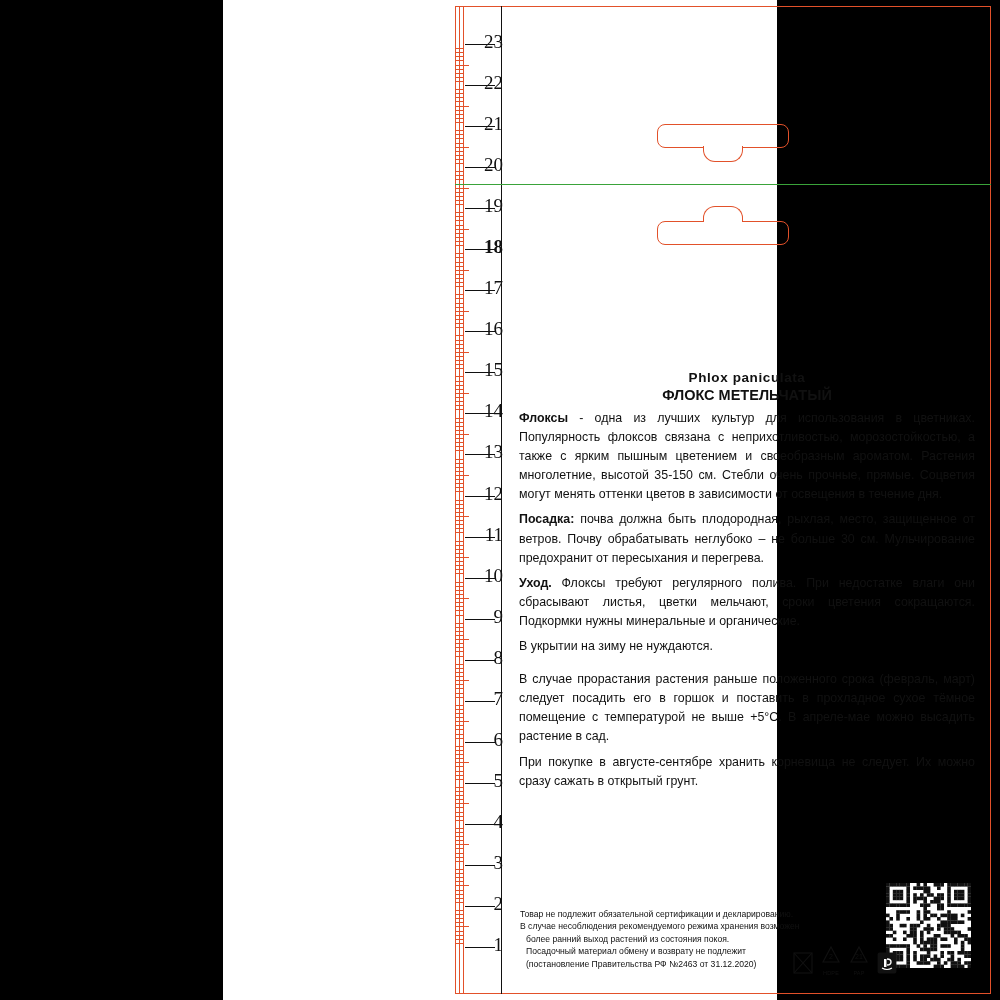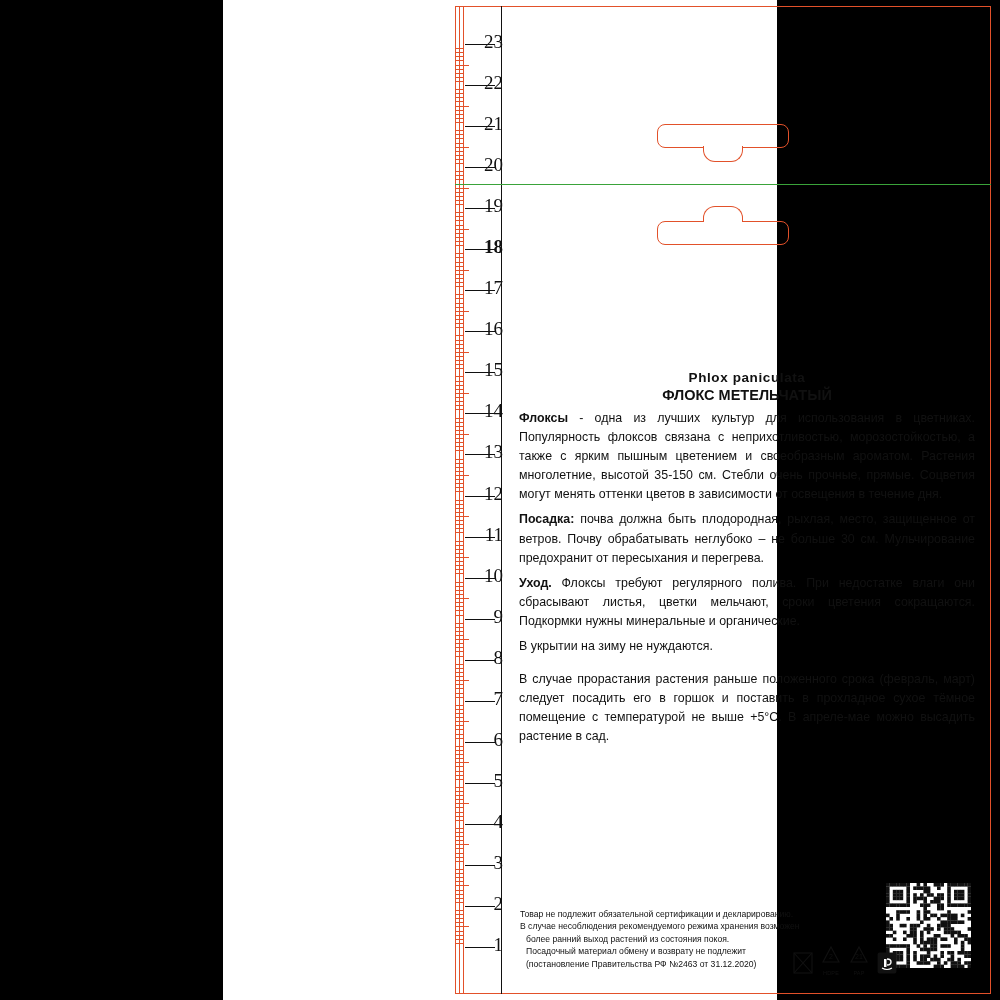--- a/index.html
+++ b/index.html
@@ -311,20 +311,21 @@
 
     <div class="content">
       <div class="latin">Phlox paniculata</div>
       <div class="title">ФЛОКС МЕТЕЛЬЧАТЫЙ</div>
       <div id="paras">
           <div class="para"><b>Флоксы</b> - одна из лучших культур для использования в цветниках. Популярность флоксов связана с неприхотливостью, морозостойкостью, а также с ярким пышным цветением и своеобразным ароматом. Растения многолетние, высотой 35-150 см. Стебли очень прочные, прямые. Соцветия могут менять оттенки цветов в зависимости от освещения в течение дня.</div>
           <div class="para"><b>Посадка:</b> почва должна быть плодородная, рыхлая, место, защищенное от ветров.  Почву обрабатывать неглубоко – не больше 30 см. Мульчирование предохранит от пересыхания и перегрева.</div>
           <div class="para"><b>Уход.</b> Флоксы требуют регулярного полива. При недостатке влаги они сбрасывают листья, цветки мельчают, сроки цветения сокращаются. Подкормки нужны минеральные и органические.</div>
           <div class="para">В укрытии на зиму не нуждаются.</div>
           <div class="para gap">В случае прорастания растения раньше положенного срока (февраль, март) следует посадить его в горшок и поставить в прохладное сухое тёмное помещение  с температурой не выше +5°С. В апреле-мае можно высадить растение в сад.</div>
+          <div class="para">При покупке в августе-сентябре хранить корневища не следует. Их можно сразу сажать в открытый грунт.</div>
         </div>
     </div>
 
     <div class="footer" id="footer">
         <p>Товар не подлежит обязательной сертификации и декларированию.</p>
         <p>В случае  несоблюдения рекомендуемого режима хранения возможен</p>
         <p class="indent">более ранний выход растений из состояния покоя.</p>
         <p class="indent">Посадочный материал обмену и возврату не подлежит</p>
         <p class="indent">(постановление Правительства РФ №2463 от 31.12.2020)</p>
       </div>

